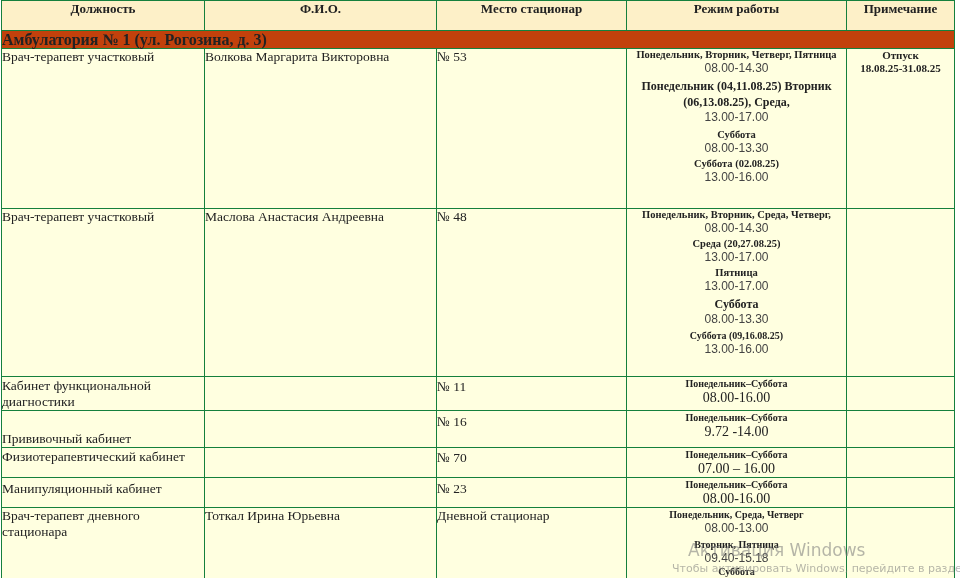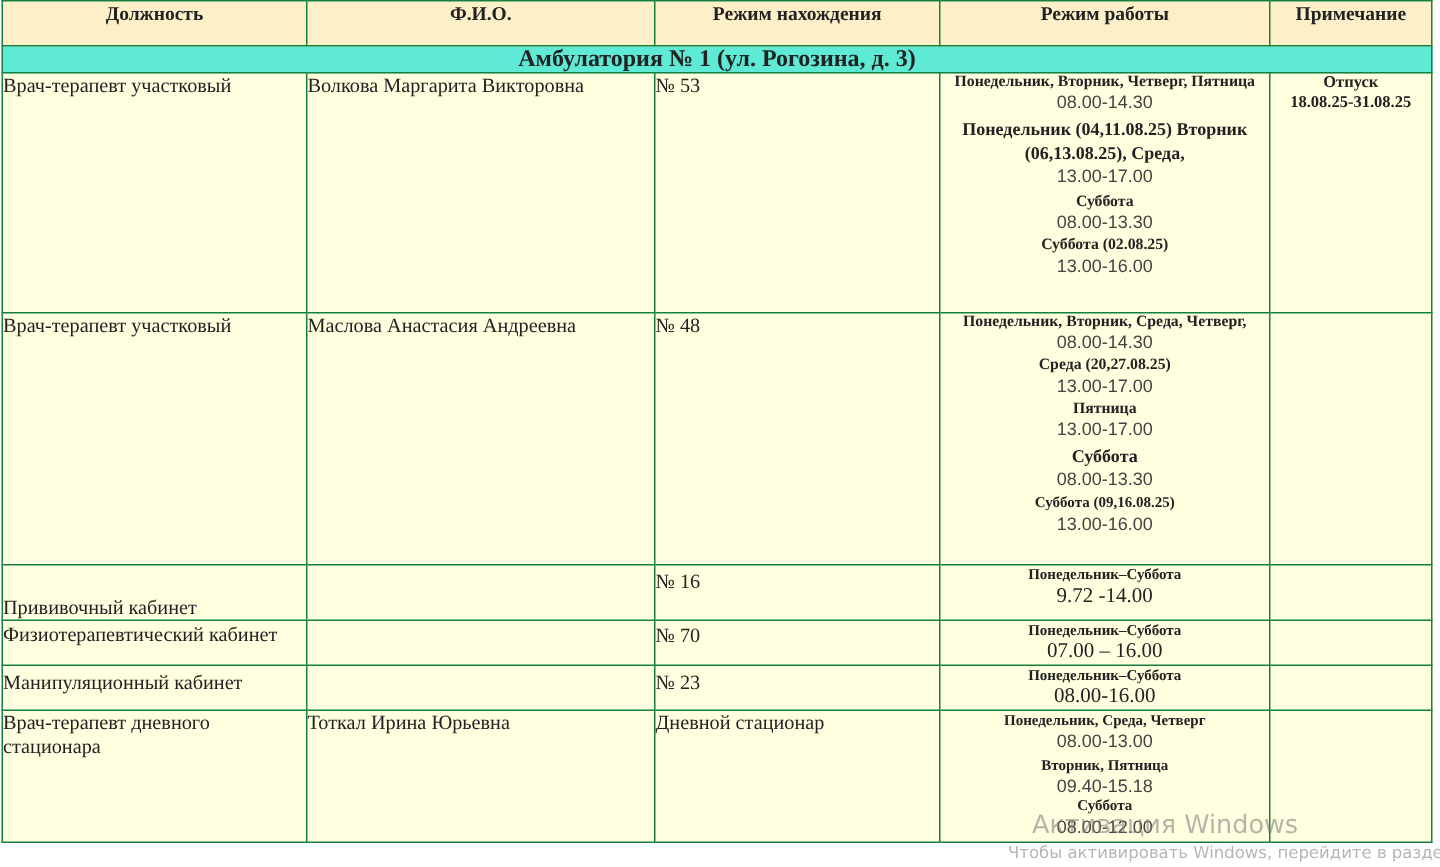--- a/index.html
+++ b/index.html
@@ -1,20 +1,20 @@
 <!DOCTYPE html>
 <html><head>
 <meta charset="utf-8">
 <style>
   html, body { margin:0; padding:0; }
   body { width:960px; height:578px; overflow:hidden; background:#ffffff; font-family:"Liberation Serif", "DejaVu Serif", serif; color:#222; position:relative; }
   table.sched { position:absolute; left:1px; top:0; width:953px; border-collapse:collapse; table-layout:fixed; }
   table.sched td, table.sched th { border:1px solid #15803d; vertical-align:top; padding:0; }
   th.hdr { background:#fdf0c8; font-weight:bold; font-size:13px; text-align:center; vertical-align:middle; height:29px; color:#222; }
-  td.section { background:#5eead4; text-align:center; font-weight:bold; font-size:16px; height:17px; line-height:17px; }
+  td.section { background:#c2410c; font-weight:bold; font-size:16px; height:17px; line-height:17px; }
   td.c { background:#ffffe0; font-size:13.5px;margin-top:36px; }
   td.txt { padding:4px 8px 0 8px; line-height:16px; }
   td.sch { text-align:center; padding:3px 4px 0 4px; }
   .d { font-weight:bold; font-size:10.5px; line-height:12px; display:block; }
   .dl { font-weight:bold; font-size:12px; line-height:16px; display:block; }
   .t { font-family:"Liberation Sans","DejaVu Sans",sans-serif; font-size:12px; color:#444; line-height:15px; display:block; margin-bottom:2px; }
   .tl { font-size:14px; line-height:16px; display:block; color:#222; }
   td.note { text-align:center; padding:3px 2px 0 2px; font-weight:bold; font-size:11px; line-height:13px; }
   .wm1 { position:absolute; left:688px; top:540px; font-family:"DejaVu Sans",sans-serif; font-size:17px; color:rgba(120,120,120,0.55); }
   .wm2 { position:absolute; left:672px; top:562px; font-family:"DejaVu Sans",sans-serif; font-size:11px; color:rgba(120,120,120,0.55); white-space:nowrap; }
@@ -27,21 +27,21 @@
     <col style="width:203px">
       <col style="width:232px">
       <col style="width:190px">
       <col style="width:220px">
       <col style="width:108px">
   </colgroup>
   <thead>
     <tr>
       <th class="hdr">Должность</th>
       <th class="hdr">Ф.И.О.</th>
-      <th class="hdr">Режим нахождения</th>
+      <th class="hdr">Место стационар</th>
       <th class="hdr">Режим работы</th>
       <th class="hdr">Примечание</th>
     </tr>
   </thead>
   <tbody>
     <tr>
       <td class="section" colspan="5">Амбулатория № 1 (ул. Рогозина, д. 3)</td>
     </tr>
 
     <tr style="height:160px">
@@ -76,20 +76,30 @@
         <span class="d">Пятница</span>
         <span class="t">13.00-17.00</span>
         <span class="dl">Суббота</span>
         <span class="t" style="margin-bottom:3px">08.00-13.30</span>
         <span class="d" style="font-size:10px">Суббота (09,16.08.25)</span>
         <span class="t">13.00-16.00</span>
       </td>
       <td class="c note"></td>
     </tr>
 
+    <tr style="height:30px">
+      <td class="c txt" style="padding-top:1px">Кабинет функциональной диагностики</td>
+      <td class="c txt"></td>
+      <td class="c txt" style="padding-top:2px">№ 11</td>
+      <td class="c sch" style="padding-top:1px">
+        <span class="d" style="font-size:10px">Понедельник–Суббота</span>
+        <span class="tl">08.00-16.00</span>
+      </td>
+      <td class="c note"></td>
+    </tr>
 
     <tr style="height:29px">
       <td class="c txt" style="padding-top:20px">Прививочный кабинет</td>
       <td class="c txt"></td>
       <td class="c txt" style="padding-top:3px">№ 16</td>
       <td class="c sch" style="padding-top:1px">
         <span class="d" style="font-size:10px">Понедельник–Суббота</span>
         <span class="tl">9.72 -14.00</span>
       </td>
       <td class="c note"></td>

